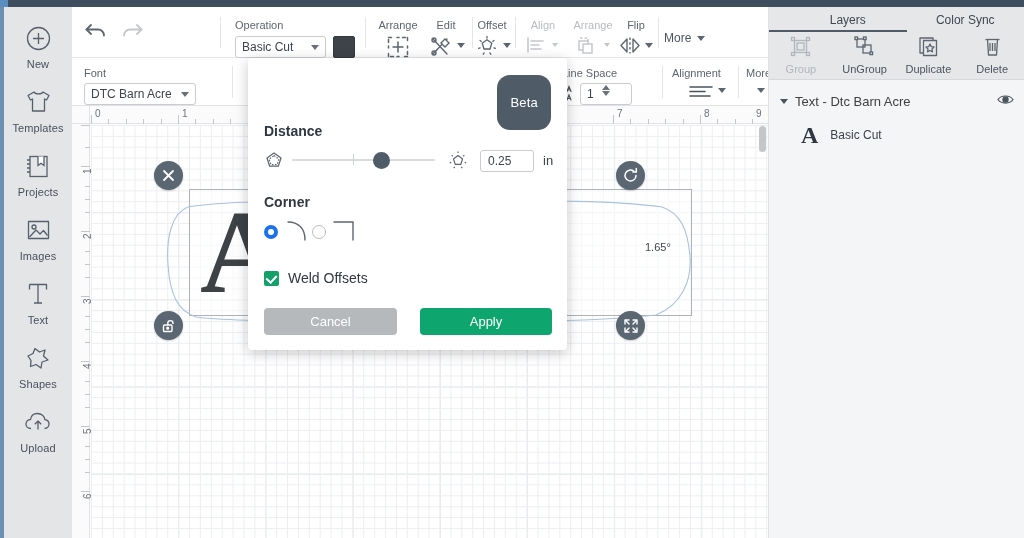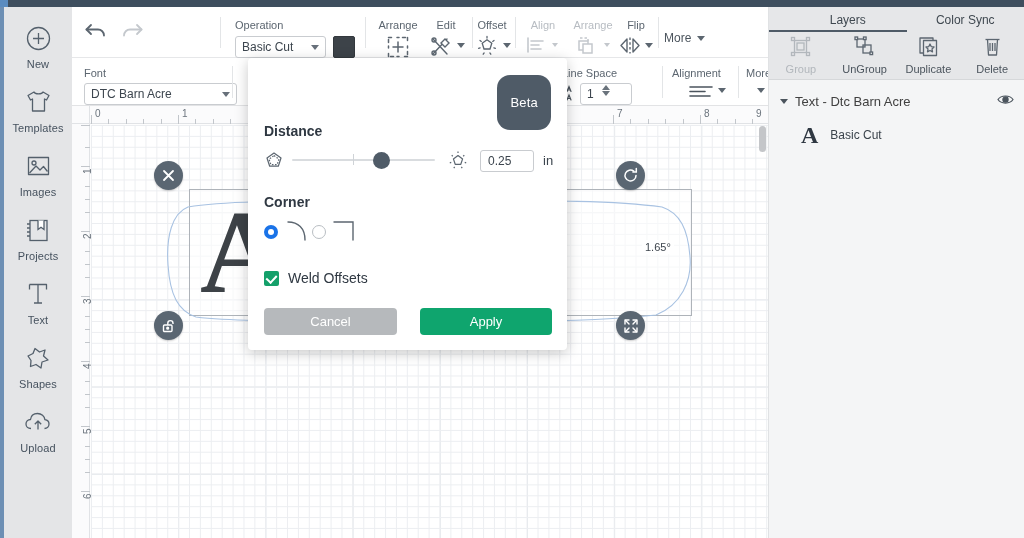--- a/index.html
+++ b/index.html
@@ -264,38 +264,38 @@
       <div class="rail-ico">
         <svg width="29" height="26" viewBox="0 0 29 26" fill="none" stroke="#54606c" stroke-width="1.3" stroke-linejoin="round">
           <path d="M10 3 L4 6.5 L6.5 11 L8.5 10 V22 H20.5 V10 L22.5 11 L25 6.5 L19 3 C18 5.5 11 5.5 10 3Z"></path>
         </svg>
       </div>
       <div class="rail-lbl">Templates</div>
     </div>
 
     <div class="rail-item">
       <div class="rail-ico">
+        <svg width="26" height="27" viewBox="0 0 26 27" fill="none" stroke="#54606c" stroke-width="1.3">
+          <rect x="5" y="3.5" width="17" height="20"></rect>
+          <path d="M5 7H2M5 11H2M5 15H2M5 19H2"></path>
+          <path d="M13 3.5v9l3-2.3 3 2.3v-9" fill="#fff"></path>
+        </svg>
+      </div>
+      <div class="rail-lbl">Projects</div>
+    </div>
+
+    <div class="rail-item">
+      <div class="rail-ico">
         <svg width="27" height="24" viewBox="0 0 27 24" fill="none" stroke="#54606c" stroke-width="1.3" stroke-linejoin="round">
           <rect x="3.5" y="3.5" width="20" height="17"></rect>
           <circle cx="9" cy="9" r="2"></circle>
           <path d="M4.5 19 L11 12 L15 16 L18.5 12.5 L22.5 17.5"></path>
         </svg>
       </div>
       <div class="rail-lbl">Images</div>
-    </div>
-
-    <div class="rail-item">
-      <div class="rail-ico">
-        <svg width="26" height="27" viewBox="0 0 26 27" fill="none" stroke="#54606c" stroke-width="1.3">
-          <rect x="5" y="3.5" width="17" height="20"></rect>
-          <path d="M5 7H2M5 11H2M5 15H2M5 19H2"></path>
-          <path d="M13 3.5v9l3-2.3 3 2.3v-9" fill="#fff"></path>
-        </svg>
-      </div>
-      <div class="rail-lbl">Projects</div>
     </div>
 
     <div class="rail-item">
       <div class="rail-ico">
         <svg width="24" height="26" viewBox="0 0 24 26" fill="none" stroke="#54606c" stroke-width="1.3" stroke-linejoin="round">
           <path d="M3.5 3.5h17v5M3.5 3.5v5M12 4v18M8 22h8"></path>
         </svg>
       </div>
       <div class="rail-lbl">Text</div>
     </div>
@@ -432,21 +432,21 @@
     <div style="position:absolute;left:592px;top:24px;display:flex;align-items:center;gap:6px;cursor:pointer;">
       <span style="font-size:12px;color:#4b545d;">More</span>
       <span class="tri"></span>
     </div>
   </div>
 
   <div class="toolbar2">
 
     <div class="tb-group" style="left:12px;">
       <div class="tb-cap" style="position:absolute;left:0;top:10px;">Font</div>
-      <div class="select-box" style="position:absolute;left:0;top:25px;width:153px;">
+      <div class="select-box" style="position:absolute;left:0;top:25px;width:112px;">
         <span>DTC Barn Acre</span>
         <span class="caret"></span>
       </div>
     </div>
 
     <div class="vsep2" style="left:160px;top:8px;"></div>
 
     <div class="tb-group" style="left:176px;">
       <div class="tb-cap" style="position:absolute;left:0;top:10px;">St</div>
       <div class="select-box" style="position:absolute;left:0;top:25px;width:70px;">

